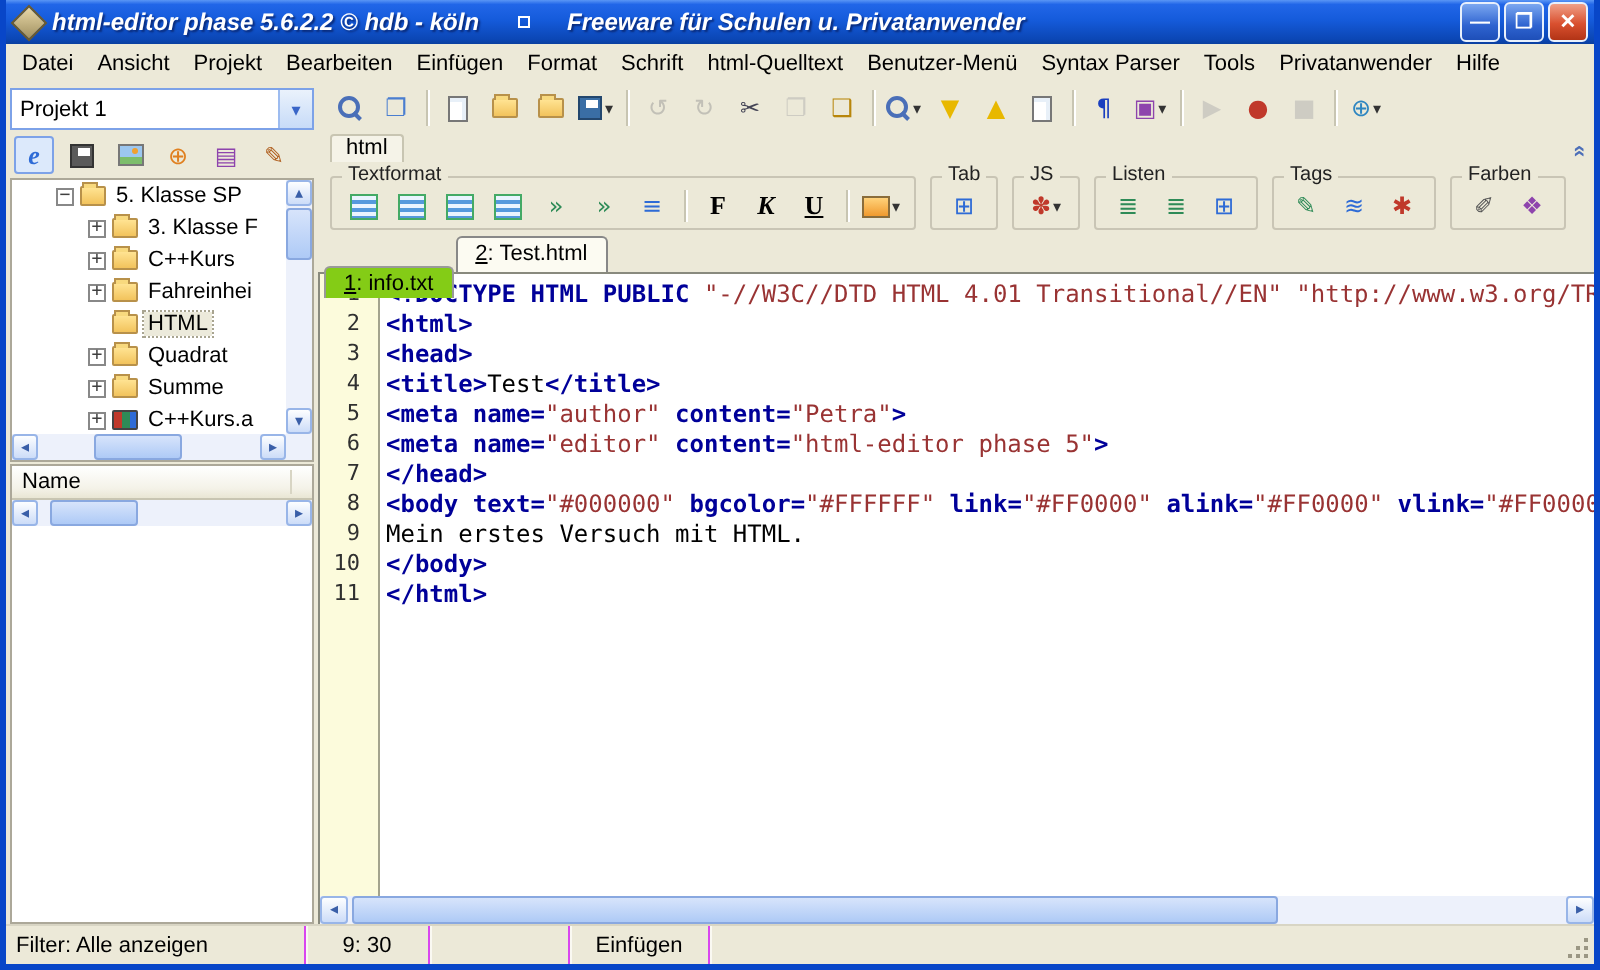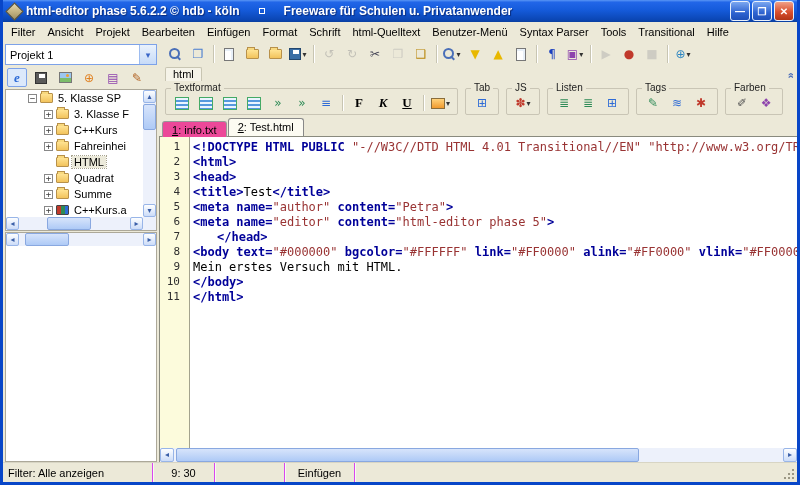--- a/index.html
+++ b/index.html
@@ -5,21 +5,21 @@
   * { margin:0; padding:0; box-sizing:border-box; }
   html,body { background:#9A8F7A; font-family:"Liberation Sans", sans-serif; }
   .window { width:800px; height:485px; border:3px solid #0846C8; border-top:none;
             display:flex; flex-direction:column; background:#ECE9D8; overflow:hidden; }
 
   
   .titlebar { height:22px; flex:none; display:flex; align-items:center; gap:5px; padding:0 3px;
     background:linear-gradient(180deg,#5A96F5 0%,#2166E8 10%,#155BDB 45%,#0B46B4 90%,#0A3F9F 100%); }
   .app-icon { width:13px; height:13px; background:linear-gradient(135deg,#E8D8A8,#A09060); border:1px solid #6B5B30;
     transform:rotate(45deg); margin-left:2px; flex:none; }
-  .title-text { color:#fff; font-size:12px; font-weight:bold; text-shadow:1px 1px 1px #0A2C7C; white-space:nowrap; }
+  .title-text { color:#fff; font-size:12px; font-weight:bold; text-shadow:1px 1px 1px #0A2C7C; white-space:nowrap;font-style:italic; }
   .title-badge { width:6px; height:6px; border:1px solid #fff; margin:0 14px; flex:none; }
   .win-buttons { margin-left:auto; display:flex; gap:2px; }
   .win-btn { width:20px; height:20px; border:1px solid #E8F0FC; border-radius:3px; color:#fff;
     font-size:10px; font-weight:bold; display:flex; align-items:center; justify-content:center;
     background:linear-gradient(180deg,#7BA7F0,#2E63D0 60%,#1E4FB8); }
   .win-btn.close { background:linear-gradient(180deg,#F0A088,#D9502F 55%,#B23416); }
 
   
   .menubar { height:20px; flex:none; display:flex; align-items:center; padding:0 2px; background:#ECE9D8; }
   .menu-item { font-size:11px; padding:2px 6px; color:#000; white-space:nowrap; }
@@ -111,22 +111,22 @@
   .fgroup-inner { display:flex; align-items:center; gap:2px; }
   .ic-align { width:14px; height:13px; border:1px solid #44AA66; background:repeating-linear-gradient(180deg,#EAF4FF 0 2px,#5599DD 2px 4px); }
   .ic-text { font-family:"Liberation Serif", serif; font-size:13px; color:#000; }
   .ic-bold { font-weight:bold; }
   .ic-italic { font-style:italic; font-weight:bold; }
   .ic-underline { text-decoration:underline; font-weight:bold; }
   .ic-colorbox { width:14px; height:11px; background:linear-gradient(180deg,#FFD27A,#F09A2E); border:1px solid #8A6D3B; }
 
   
   .doc-tabs { height:19px; flex:none; display:flex; align-items:flex-end; padding-left:3px; }
-  .doc-tab { font-size:11px; padding:2px 9px 2px; background:#ec4899; border:1px solid #999; border-bottom:none;
-    border-radius:3px 3px 0 0; margin-right:1px; position:relative; top:1px; height:16px; }
+  .doc-tab { font-size:11px; padding:2px 9px 2px; background:#84cc16; border:1px solid #999; border-bottom:none;
+    border-radius:3px 3px 0 0; margin-right:1px; position:relative; top:13px; height:16px; }
   .doc-tab.active { background:#FCFBF2; top:0; height:18px; z-index:2; border-color:#888; }
   .accel { text-decoration:underline; }
 
   
   .editor { flex:1; min-height:0; border-top:1px solid #898A7E; border-left:1px solid #898A7E;
     background:linear-gradient(90deg,#FCFBDC 0 29px,#A3A38E 29px 30px,#FFFFFF 30px); padding-top:3px; overflow:hidden; }
   .code-line { display:flex; height:15px; font-family:"DejaVu Sans Mono","Liberation Mono",monospace; font-size:12px; white-space:pre; }
   .lnum { width:26px; flex:none; text-align:right; padding-right:6px; font-size:11px; color:#303030; }
   .code { padding-left:7px; overflow:hidden; flex:1; }
   .ed-hscroll { height:14px; flex:none; position:relative; background:#EDF1FB; display:flex; border-left:1px solid #898A7E; }
@@ -156,32 +156,32 @@
     <span class="title-badge"></span>
     <span class="title-text">Freeware für Schulen u. Privatanwender</span>
     <span class="win-buttons">
         <div class="win-btn">—</div>
         <div class="win-btn">❐</div>
         <div class="win-btn close">✕</div>
       </span>
   </div>
 
   <div class="menubar">
-      <div class="menu-item">Filter</div>
+      <div class="menu-item">Datei</div>
       <div class="menu-item">Ansicht</div>
       <div class="menu-item">Projekt</div>
       <div class="menu-item">Bearbeiten</div>
       <div class="menu-item">Einfügen</div>
       <div class="menu-item">Format</div>
       <div class="menu-item">Schrift</div>
       <div class="menu-item">html-Quelltext</div>
       <div class="menu-item">Benutzer-Menü</div>
       <div class="menu-item">Syntax Parser</div>
       <div class="menu-item">Tools</div>
-      <div class="menu-item">Transitional</div>
+      <div class="menu-item">Privatanwender</div>
       <div class="menu-item">Hilfe</div>
     </div>
 
   <div class="content">
 
     <div class="sidebar">
       <div class="combo">
         <span class="combo-value">Projekt 1</span>
         <span class="combo-arrow">▾</span>
       </div>
@@ -256,20 +256,23 @@
         <div class="hscroll" style="right:13px;">
           <span class="sc-btn">◂</span>
           <span class="sc-track">
             <span class="sc-thumb" style="top:0;bottom:0;left:28px;width:44px;"></span>
           </span>
           <span class="sc-btn">▸</span>
         </div>
         <div class="sc-corner"></div>
       </div>
       <div class="filelist">
+        <div class="fl-header">
+          <span>Name</span>
+        </div>
         <div class="fl-hscroll">
           <span class="sc-btn">◂</span>
           <span class="sc-track">
             <span class="sc-thumb" style="top:0;bottom:0;left:6px;width:44px;"></span>
           </span>
           <span class="sc-btn">▸</span>
         </div>
       </div>
     </div>
 
@@ -457,21 +460,21 @@
           <div class="doc-tab"><span class="accel">1</span><span class="tab-rest">: info.txt</span></div>
           <div class="doc-tab active"><span class="accel">2</span><span class="tab-rest">: Test.html</span></div>
         </div>
       <div class="editor">
           <div class="code-line"><span class="lnum">1</span><span class="code"><span class="seg-tag" style="color: rgb(0, 0, 153); font-weight: bold;">&lt;!DOCTYPE HTML PUBLIC </span><span class="seg-str" style="color: rgb(153, 51, 51);">"-//W3C//DTD HTML 4.01 Transitional//EN" "http://www.w3.org/TR</span></span></div>
           <div class="code-line"><span class="lnum">2</span><span class="code"><span class="seg-tag" style="color: rgb(0, 0, 153); font-weight: bold;">&lt;html&gt;</span></span></div>
           <div class="code-line"><span class="lnum">3</span><span class="code"><span class="seg-tag" style="color: rgb(0, 0, 153); font-weight: bold;">&lt;head&gt;</span></span></div>
           <div class="code-line"><span class="lnum">4</span><span class="code"><span class="seg-tag" style="color: rgb(0, 0, 153); font-weight: bold;">&lt;title&gt;</span><span class="seg-txt" style="color: rgb(0, 0, 0);">Test</span><span class="seg-tag" style="color: rgb(0, 0, 153); font-weight: bold;">&lt;/title&gt;</span></span></div>
           <div class="code-line"><span class="lnum">5</span><span class="code"><span class="seg-tag" style="color: rgb(0, 0, 153); font-weight: bold;">&lt;meta name=</span><span class="seg-str" style="color: rgb(153, 51, 51);">"author"</span><span class="seg-tag" style="color: rgb(0, 0, 153); font-weight: bold;"> content=</span><span class="seg-str" style="color: rgb(153, 51, 51);">"Petra"</span><span class="seg-tag" style="color: rgb(0, 0, 153); font-weight: bold;">&gt;</span></span></div>
           <div class="code-line"><span class="lnum">6</span><span class="code"><span class="seg-tag" style="color: rgb(0, 0, 153); font-weight: bold;">&lt;meta name=</span><span class="seg-str" style="color: rgb(153, 51, 51);">"editor"</span><span class="seg-tag" style="color: rgb(0, 0, 153); font-weight: bold;"> content=</span><span class="seg-str" style="color: rgb(153, 51, 51);">"html-editor phase 5"</span><span class="seg-tag" style="color: rgb(0, 0, 153); font-weight: bold;">&gt;</span></span></div>
-          <div class="code-line"><span class="lnum">7</span><span class="code"><span class="seg-tag" style="color: rgb(0, 0, 153); font-weight: bold; margin-left: 24px;">&lt;/head&gt;</span></span></div>
+          <div class="code-line"><span class="lnum">7</span><span class="code"><span class="seg-tag" style="color: rgb(0, 0, 153); font-weight: bold;">&lt;/head&gt;</span></span></div>
           <div class="code-line"><span class="lnum">8</span><span class="code"><span class="seg-tag" style="color: rgb(0, 0, 153); font-weight: bold;">&lt;body text=</span><span class="seg-str" style="color: rgb(153, 51, 51);">"#000000"</span><span class="seg-tag" style="color: rgb(0, 0, 153); font-weight: bold;"> bgcolor=</span><span class="seg-str" style="color: rgb(153, 51, 51);">"#FFFFFF"</span><span class="seg-tag" style="color: rgb(0, 0, 153); font-weight: bold;"> link=</span><span class="seg-str" style="color: rgb(153, 51, 51);">"#FF0000"</span><span class="seg-tag" style="color: rgb(0, 0, 153); font-weight: bold;"> alink=</span><span class="seg-str" style="color: rgb(153, 51, 51);">"#FF0000"</span><span class="seg-tag" style="color: rgb(0, 0, 153); font-weight: bold;"> vlink=</span><span class="seg-str" style="color: rgb(153, 51, 51);">"#FF0000</span></span></div>
           <div class="code-line"><span class="lnum">9</span><span class="code"><span class="seg-txt" style="color: rgb(0, 0, 0);">Mein erstes Versuch mit HTML.</span></span></div>
           <div class="code-line"><span class="lnum">10</span><span class="code"><span class="seg-tag" style="color: rgb(0, 0, 153); font-weight: bold;">&lt;/body&gt;</span></span></div>
           <div class="code-line"><span class="lnum">11</span><span class="code"><span class="seg-tag" style="color: rgb(0, 0, 153); font-weight: bold;">&lt;/html&gt;</span></span></div>
         </div>
       <div class="ed-hscroll">
         <span class="sc-btn">◂</span>
         <span class="sc-track">
           <span class="sc-thumb"></span>
         </span>

